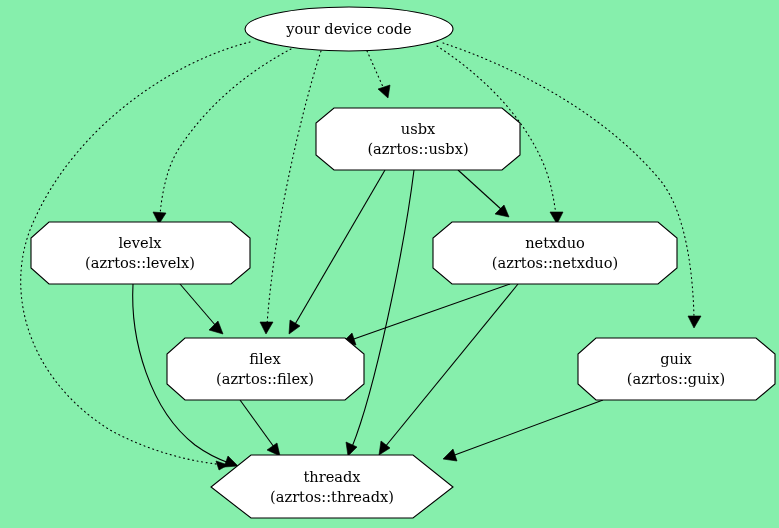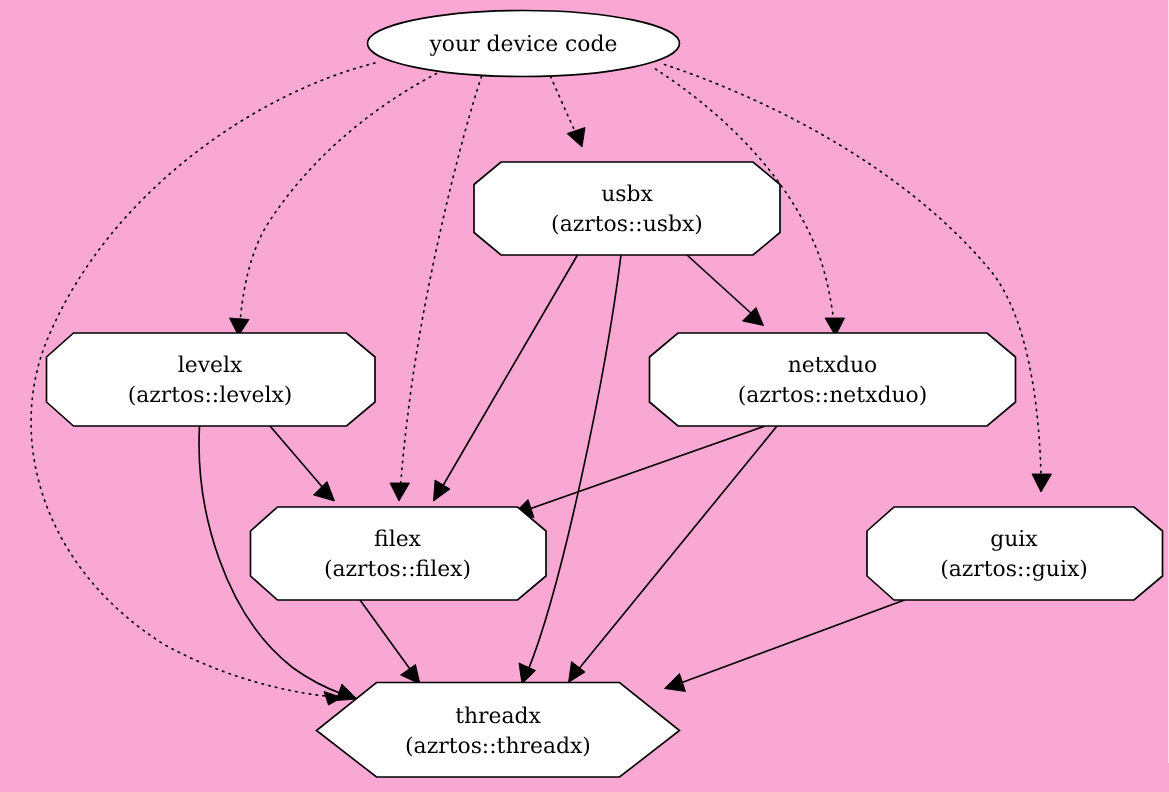--- a/index.html
+++ b/index.html
@@ -4,21 +4,21 @@
 <style>
   html, body {
     margin: 0;
     padding: 0;
     background: #ffffff;
   }
   #graph-root {
     position: relative;
     width: 779px;
     height: 528px;
-    background: #f9a8d4;
+    background: #86efac;
     overflow: hidden;
     font-family: "DejaVu Serif", "Liberation Serif", serif;
   }
   #graph-svg {
     position: absolute;
     top: 0;
     left: 0;
     width: 779px;
     height: 528px;
     display: block;

